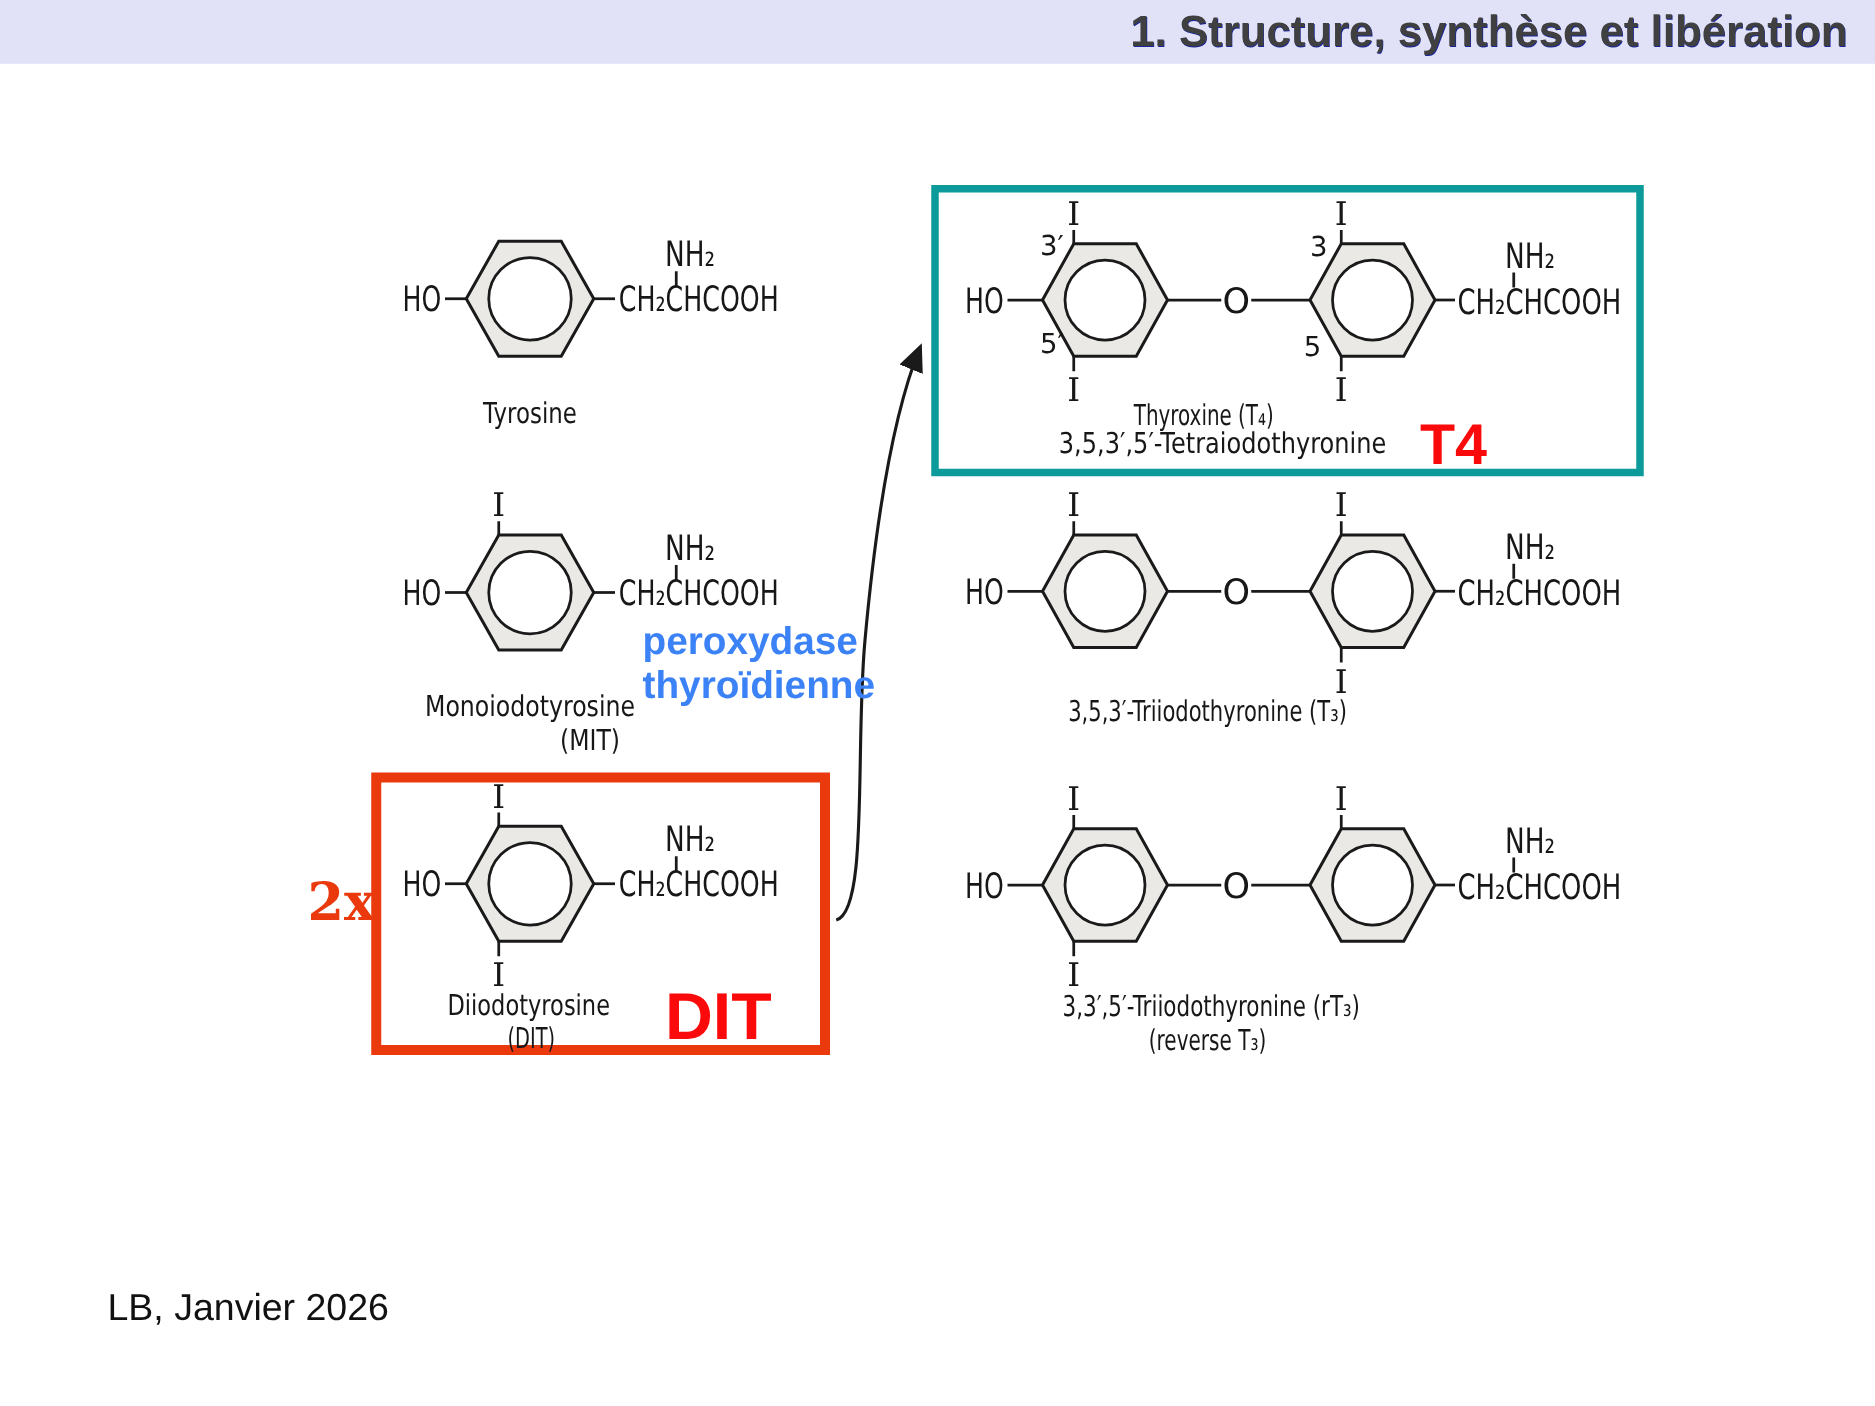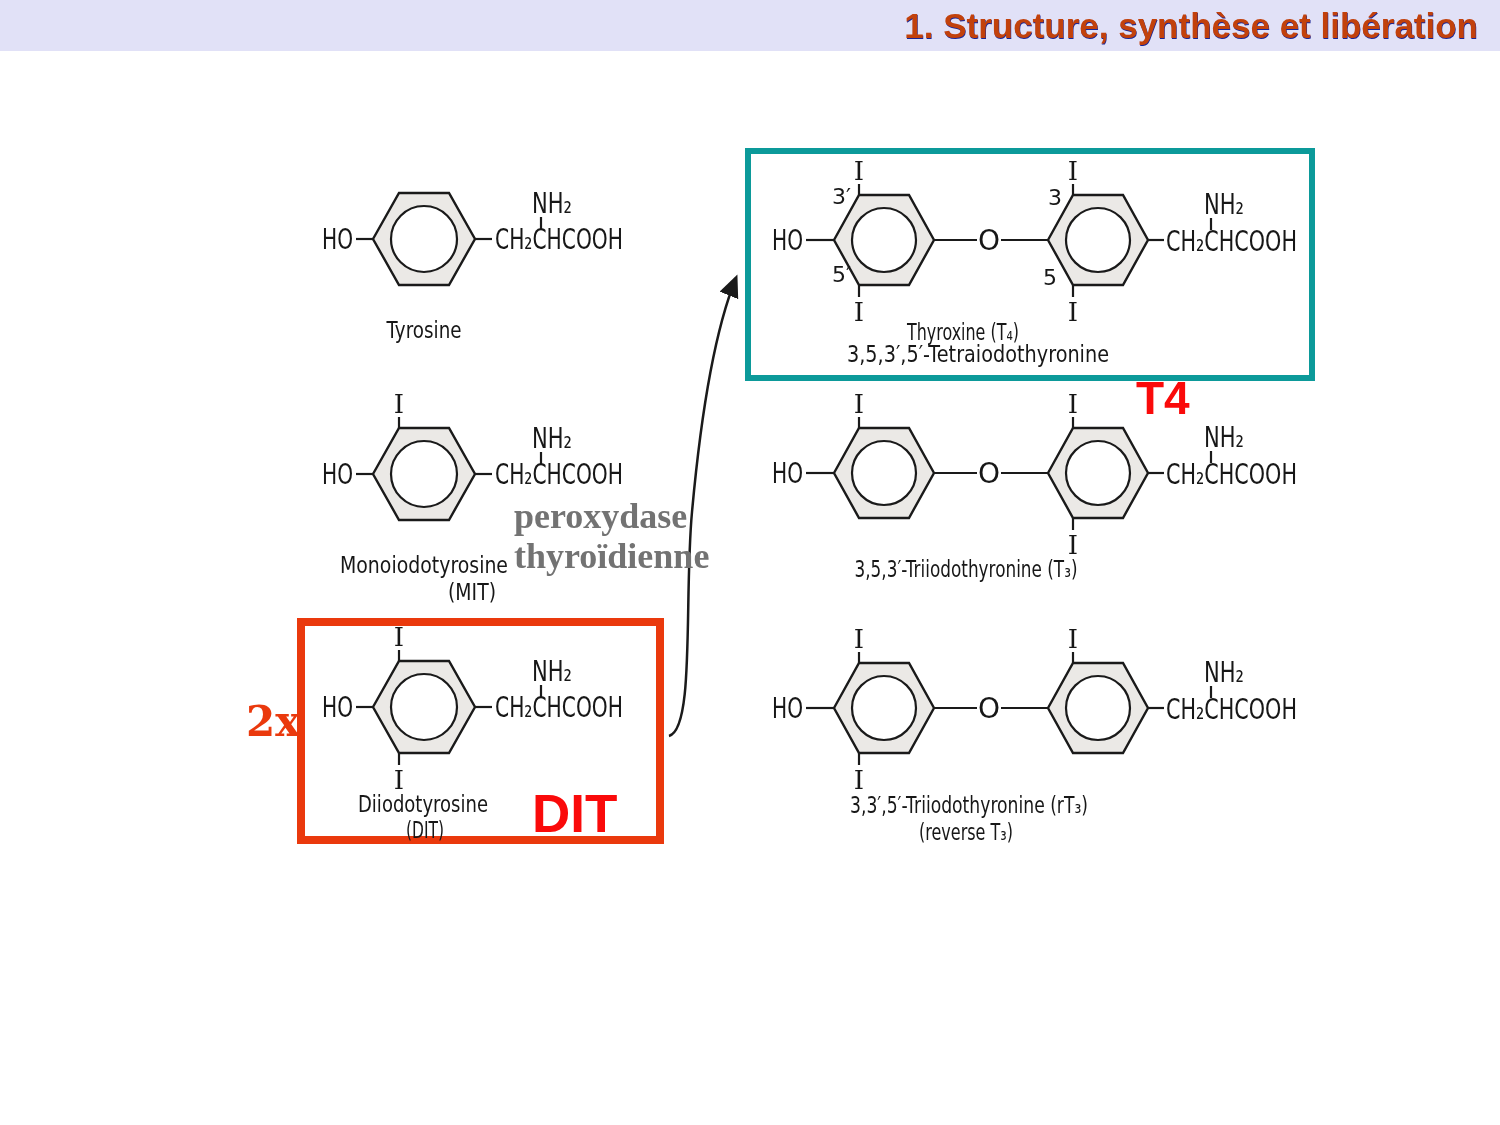--- a/index.html
+++ b/index.html
@@ -1,40 +1,40 @@
 <!DOCTYPE html>
 <html><head>
 <meta charset="utf-8">
 <style>
   html,body{margin:0;padding:0;background:#fff;}
   .slide{position:relative;width:1500px;height:1125px;background:#ffffff;overflow:hidden;
          font-family:"Liberation Sans",sans-serif;}
   .header-bar{position:absolute;left:0;top:0;width:1500px;height:51px;background:#e1e1f7;
               display:flex;align-items:center;justify-content:flex-end;padding-right:22px;box-sizing:border-box;}
-  .header-bar .title{font-size:35px;font-weight:bold;color:#c2410c;letter-spacing:0px;
+  .header-bar .title{font-size:35px;font-weight:bold;color:#404040;letter-spacing:0px;
                      text-shadow:0.5px 0.5px 0 #16259a;}
   .mol-canvas{position:absolute;left:0;top:0;width:1500px;height:1125px;}
   .hex{fill:#ebe9e6;stroke:#1a1a1a;stroke-width:2.4;}
   .ringc{fill:#ffffff;stroke:#1a1a1a;stroke-width:2.2;}
   .bond{stroke:#1a1a1a;stroke-width:2.2;}
   .atom{font-family:"DejaVu Sans",sans-serif;font-size:28px;fill:#171717;}
   .iodine{font-family:"DejaVu Serif",serif;font-size:26px;fill:#171717;}
   .pos{font-family:"DejaVu Sans",sans-serif;font-size:22px;fill:#171717;}
   .mol-label{font-family:"DejaVu Sans",sans-serif;font-size:23px;fill:#171717;}
   .arrow-path{fill:none;stroke:#1a1a1a;stroke-width:2.5;}
   .box{position:absolute;box-sizing:border-box;background:transparent;}
   .teal-box{left:745px;top:148px;width:570px;height:233px;border:6px solid #0c9a9a;}
   .red-box{left:297px;top:618px;width:367px;height:226px;border:8px solid #ea390d;}
   .tag{position:absolute;font-weight:bold;color:#fa0a0a;font-family:"Liberation Sans",sans-serif;}
   .tag-dit{left:532px;top:783px;font-size:53px;}
-  .tag-t4{left:1136px;top:328px;font-size:46px;margin-top:43px;}
+  .tag-t4{left:1136px;top:328px;font-size:46px;}
   .multiplier{position:absolute;left:246px;top:697px;width:52px;text-align:left;
               font-family:"DejaVu Serif",serif;font-weight:bold;font-size:42px;color:#ea390d;}
-  .enzyme{position:absolute;left:514px;top:496px;font-size:36px;font-weight:bold;
-          color:#737373;line-height:1.12;font-family:Liberation Serif, serif;}
+  .enzyme{position:absolute;left:514px;top:496px;font-size:31px;font-weight:bold;
+          color:#3b82f6;line-height:1.12;}
   .credit{position:absolute;left:86px;top:1030px;font-size:30px;color:#111111;}
 </style>
 </head>
 <body>
 
 <div class="slide">
 
   <div class="header-bar">
     <span class="title">1. Structure, synthèse et libération</span>
   </div>
@@ -175,14 +175,15 @@
 
   <div class="multiplier">2x</div>
   <div class="tag tag-dit">DIT</div>
   <div class="tag tag-t4">T4</div>
 
   <div class="enzyme">
     <div>peroxydase</div>
     <div>thyroïdienne</div>
   </div>
 
+  <div class="credit">LB, Janvier 2026</div>
 
 </div>
 
 </body></html>

